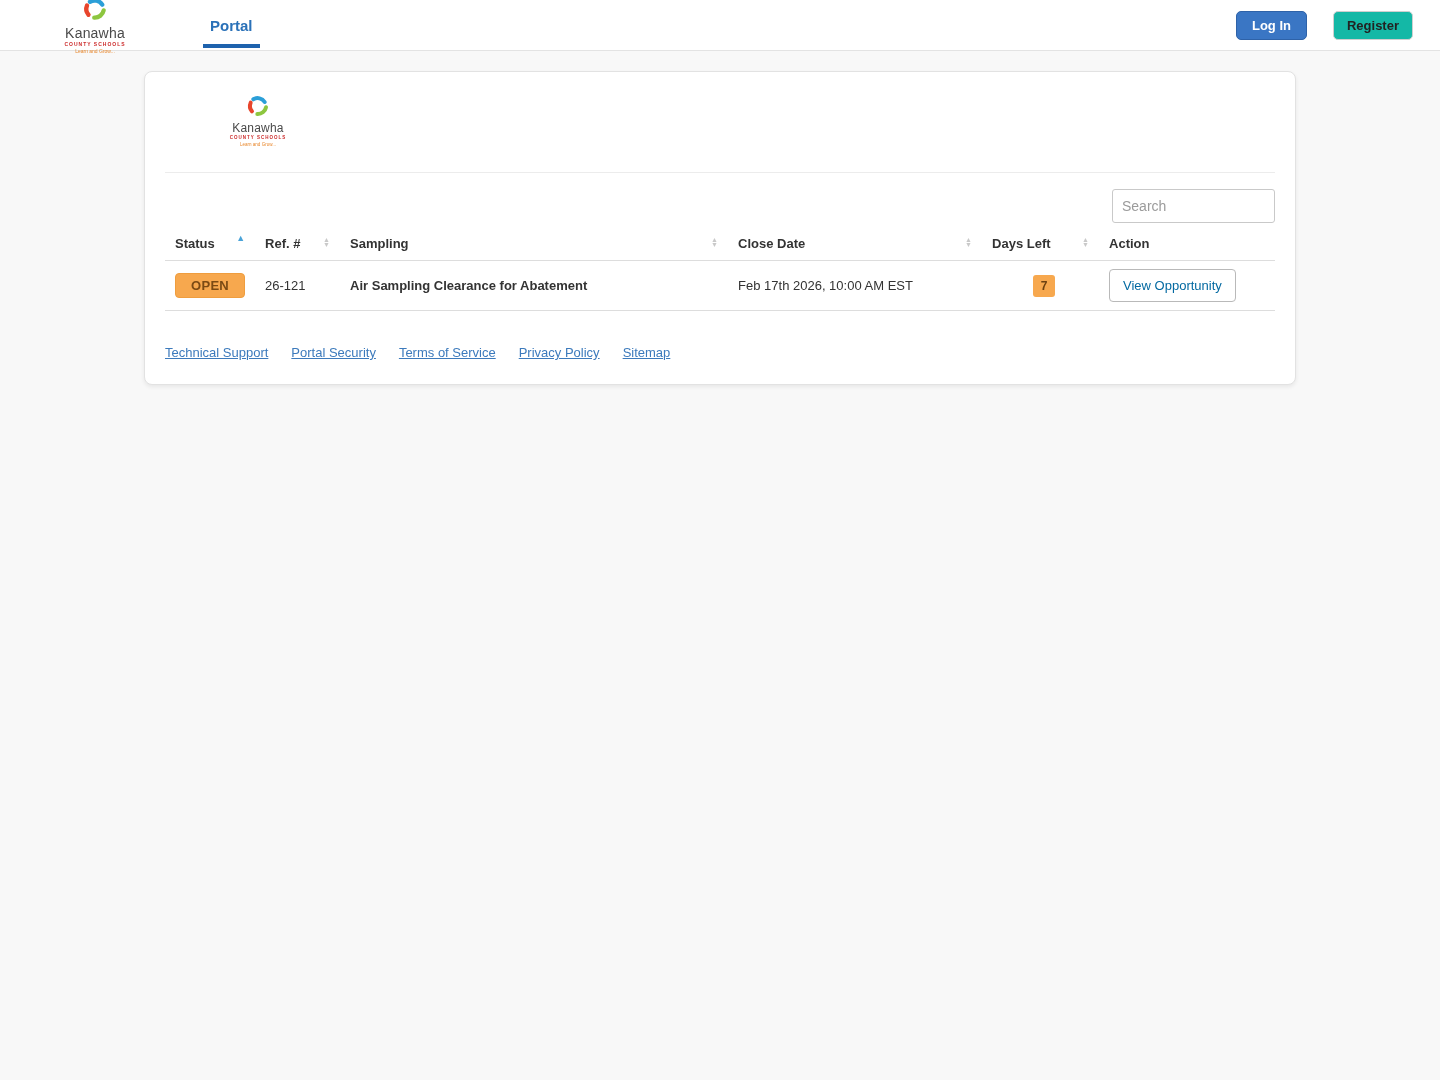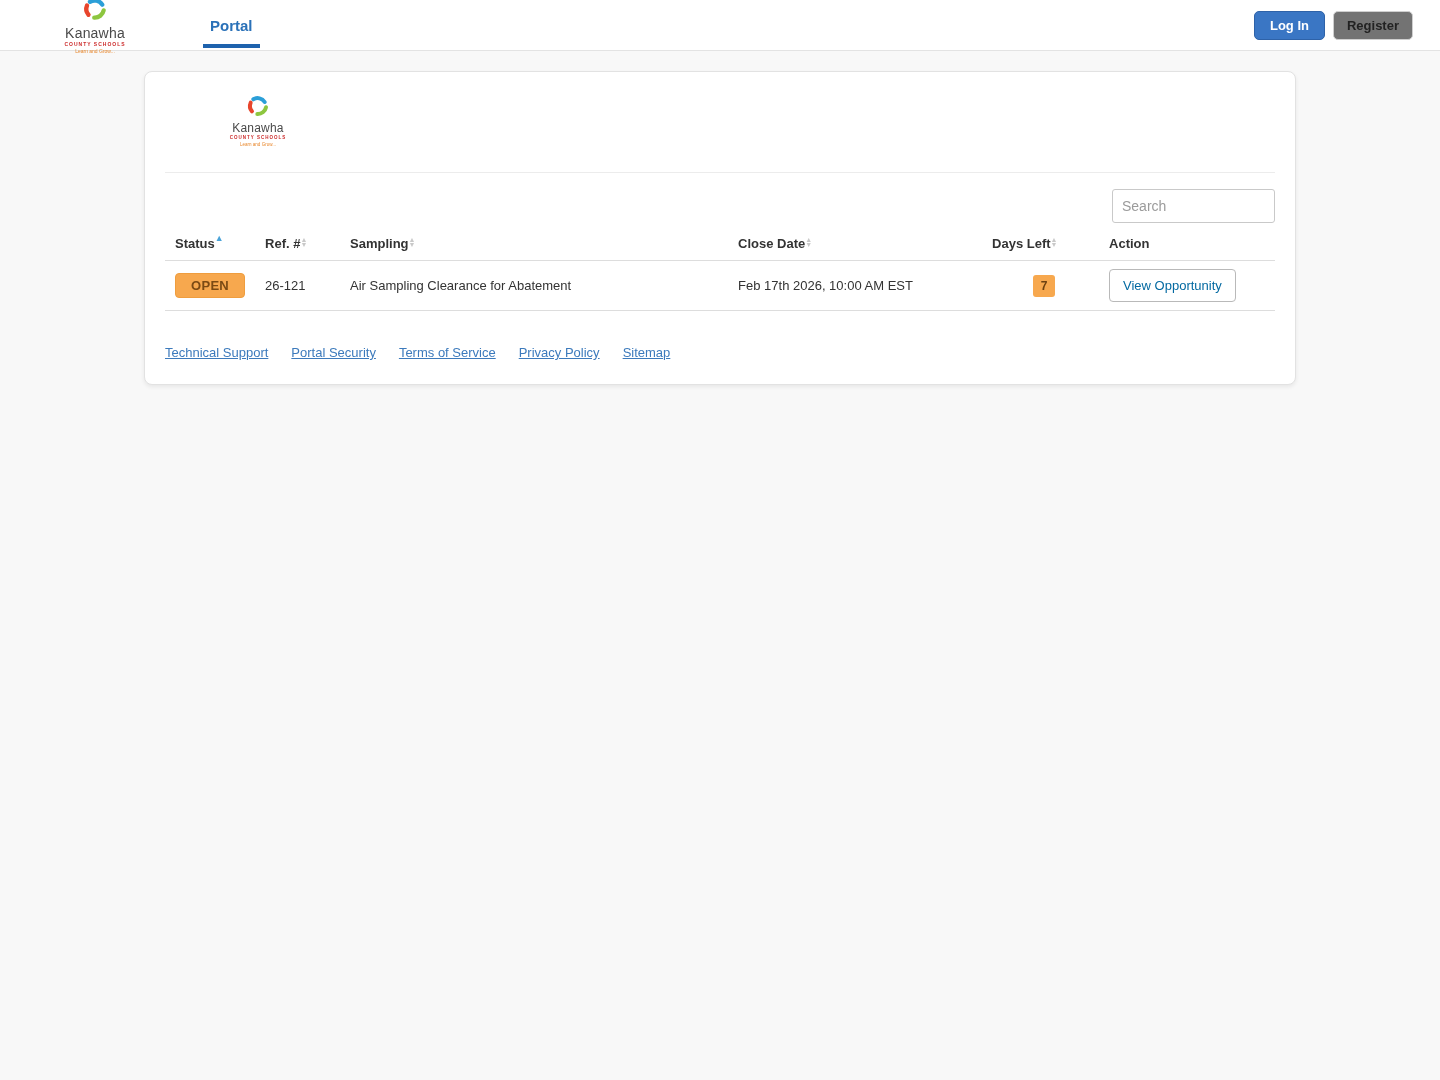--- a/index.html
+++ b/index.html
@@ -24,28 +24,28 @@
   }
   .brand-name { font-size: 14px; color: #4a4a4a; letter-spacing: 0.2px; margin-top: 1px; }
   .brand-sub { font-size: 5px; color: #cc2a2a; letter-spacing: 1px; font-weight: bold; margin-top: 2px; }
   .brand-tagline { font-size: 5px; color: #e8872c; margin-top: 2px; filter: blur(0.3px); }
   .nav-link-wrap {
     margin-left: 72px; height: 100%; position: relative;
     display: flex; align-items: center; padding: 0 10px;
   }
   .nav-link { color: #2a71b8; font-size: 15px; font-weight: bold; text-decoration: none; cursor: pointer; }
   .nav-underline { position: absolute; left: 3px; right: 3px; bottom: 2px; height: 4px; background: #1e62ad; }
-  .nav-actions { margin-left: auto; margin-right: 27px; display: flex; gap: 8px; }
+  .nav-actions { margin-left: auto; margin-right: 27px; display: flex; gap: 26px; }
   .btn { font-family: "Liberation Sans", sans-serif; cursor: pointer; }
   .btn-login {
     background: #3a76c4; color: #fff; border: 1px solid #2e62a8;
     border-radius: 5px; padding: 6px 15px; font-size: 13px; font-weight: bold;
   }
   .btn-register {
-    background: #737373; color: #222; border: 1px solid #cfcfcf;
+    background: #14b8a6; color: #222; border: 1px solid #cfcfcf;
     border-radius: 5px; padding: 6px 13px; font-size: 13px; font-weight: bold;
   }
 
   
   .card {
     width: 1152px; margin: 20px auto; background: #fff;
     border: 1px solid #e2e2e2; border-radius: 8px;
     box-shadow: 0 2px 4px rgba(0,0,0,0.07);
     padding: 20px 20px 20px 20px;
   }
@@ -75,30 +75,30 @@
     font-family: "Liberation Sans", sans-serif; outline: none;
   }
   .search-input::placeholder { color: #9b9b9b; }
 
   
   table.opps { width: 100%; border-collapse: collapse; margin-top: 8px; }
   th {
     text-align: left; font-size: 13px; color: #333; font-weight: bold;
     padding: 5px 10px 9px 10px; border-bottom: 1px solid #ddd;
   }
-  .th-flex { display: flex; justify-content: flex-start; align-items: flex-start; }
+  .th-flex { display: flex; justify-content: space-between; align-items: flex-start; }
   .sort-both { display: flex; flex-direction: column; color: #c9c9c9; font-size: 7px; line-height: 5px; margin-top: 1px; cursor: pointer; }
   .sort-asc { color: #4aa3d8; font-size: 9px; line-height: 9px; margin-top: -2px; cursor: pointer; }
   td { font-size: 13px; color: #333; padding: 0 10px; height: 50px; border-bottom: 1px solid #ddd; vertical-align: middle; }
   .badge-open {
     display: inline-block; background: #f7a84e; border: 1px solid #ef9d3e;
     color: #7b4a14; font-weight: bold; font-size: 13px;
     padding: 4px 15px; border-radius: 4px; letter-spacing: 0.3px;
   }
-  .cell-project { font-weight: normal; }
+  .cell-project { font-weight: bold; }
   .badge-days {
     display: inline-block; background: #f7a84e; color: #6d4110;
     font-weight: bold; font-size: 12px; width: 22px; height: 22px;
     line-height: 22px; text-align: center; border-radius: 3px; margin-left: 41px;
   }
   .btn-view {
     background: #fff; border: 1px solid #b9b9b9; border-radius: 4px;
     padding: 8px 13px; font-size: 13px; color: #0369a1;
   }
 

